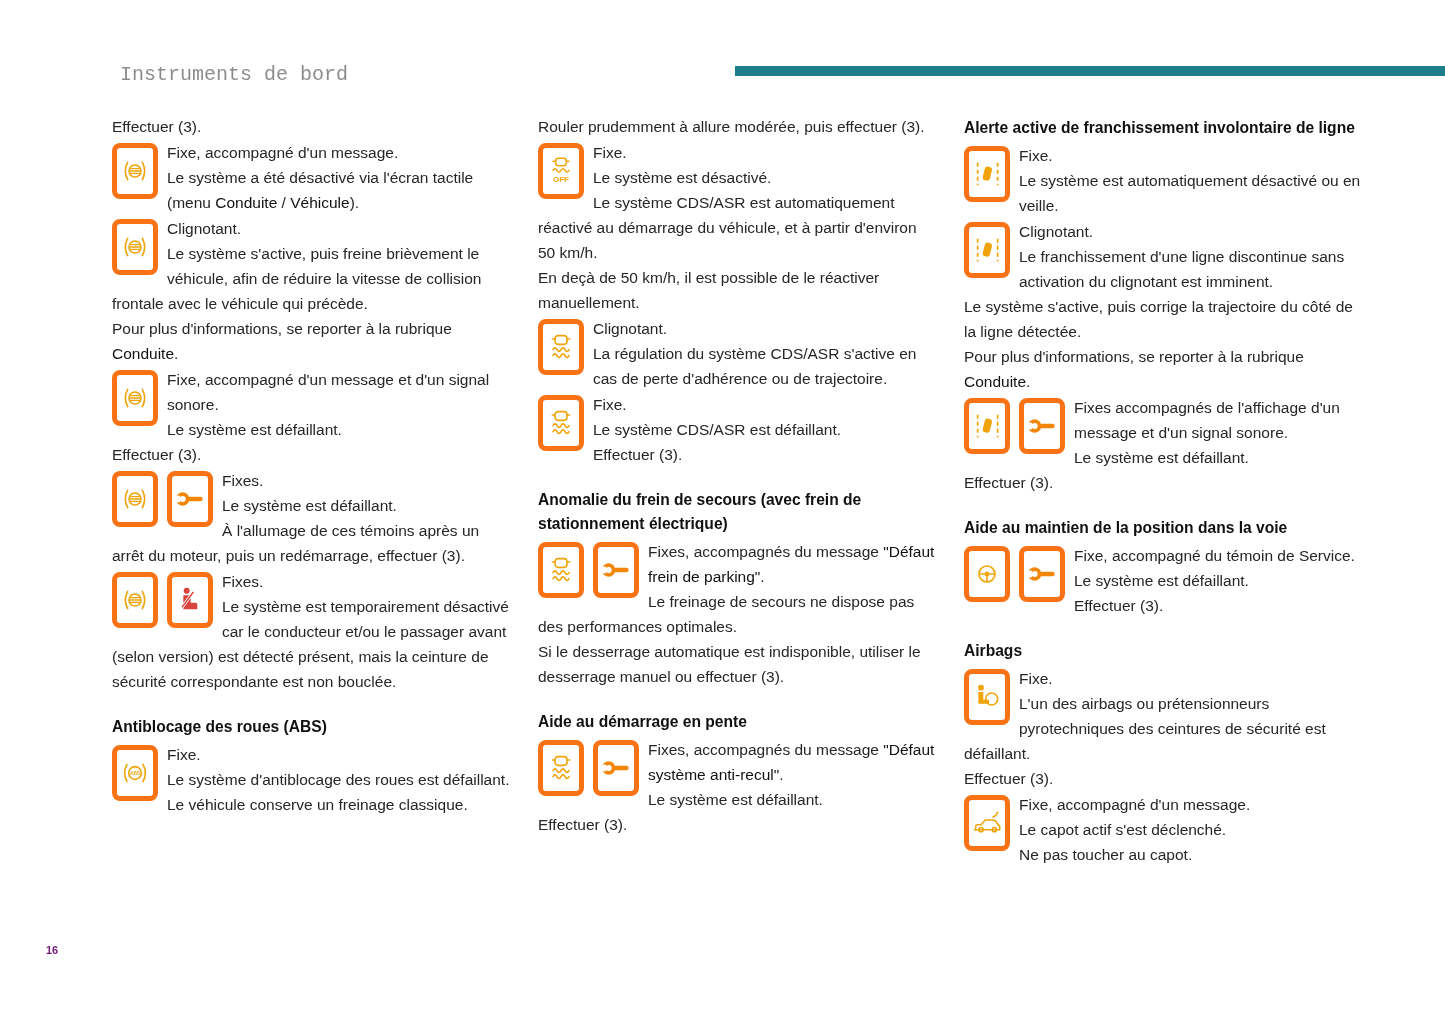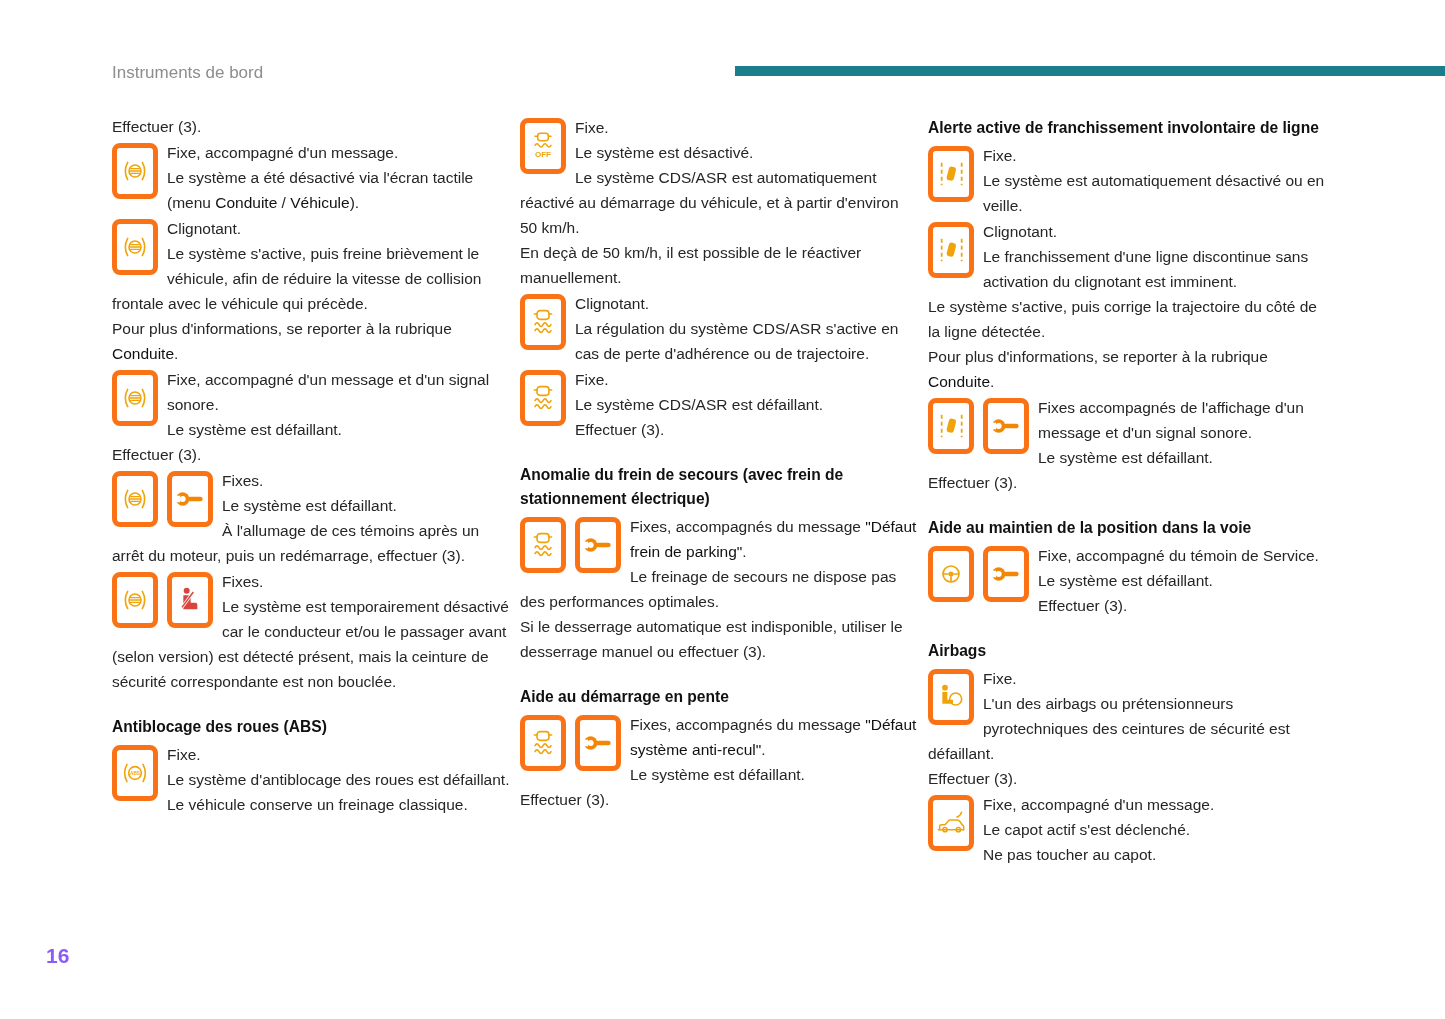--- a/index.html
+++ b/index.html
@@ -6,50 +6,50 @@
   html, body { margin: 0; padding: 0; }
   body {
     width: 1445px; height: 1019px;
     background: #ffffff;
     font-family: "Liberation Sans", sans-serif;
     color: #262626;
     position: relative;
     overflow: hidden;
   }
   .doc-header {
-    position: absolute; left: 112px; top: 63px;
-    font-size: 17px; color: #8d8d8d;
+    position: absolute; left: 120px; top: 63px;
+    font-size: 20px; color: #8d8d8d; font-family: Liberation Mono, monospace;
   }
   .accent-bar {
     position: absolute; left: 735px; top: 66px;
     width: 710px; height: 10px;
     background: #1c7e8d;
   }
   .content {
     position: absolute; left: 112px; top: 114px; width: 1252px;
-    display: flex; gap: 9px;
+    display: flex; gap: 27px;
   }
   .column { width: 399px; font-size: 15.5px; line-height: 25px; }
   .heading {
     font-size: 15.6px; font-weight: 700; color: #111;
     margin: 21px 0 3px; line-height: 24px;
   }
   .column > .heading:first-child { margin-top: 2px; }
   .para { margin: 0 0 1px; }
   .entry { margin: 1px 0; }
   .entry::after { content: ""; display: block; clear: both; }
   .iconbox {
     float: left; width: 46px; height: 56px;
     border: 5px solid #f97316; border-radius: 8px;
     margin: 3px 9px 3px 0; padding: 2px; background: #fff;
   }
   .iconbox svg { width: 100%; height: 100%; display: block; }
   .page-number {
     position: absolute; left: 46px; top: 944px;
-    font-size: 21px; font-weight: 700; color: #8b5cf6;
+    font-size: 11px; font-weight: 700; color: #701a75;
   }
   b { font-weight: 400; color: #111; }
 </style>
 </head>
 <body>
 
 <div class="doc-header">Instruments de bord</div>
 <div class="accent-bar" style="background: rgb(28, 126, 141);"></div>
 
 <div class="content">
@@ -127,20 +127,21 @@
             <g fill="none" stroke="currentColor" stroke-width="2.4" stroke-linecap="round">
               <path d="M12 11q-7 13 0 26"></path>
               <path d="M36 11q7 13 0 26"></path>
               <circle cx="24" cy="24" r="9.5"></circle>
             </g>
             <text x="24" y="26.5" text-anchor="middle" font-size="7" font-weight="bold" fill="currentColor" font-family="Liberation Sans, sans-serif">ABS</text>
           </svg>
         </span>Fixe.<br>Le système d'antiblocage des roues est défaillant.<br>Le véhicule conserve un freinage classique.</div>
     </div>
   <div class="column">
+      <p class="para">Rouler prudemment à allure modérée, puis effectuer (3).</p>
       <div class="entry"><span class="iconbox" style="color: rgb(240, 164, 10);">
           <svg viewBox="0 0 48 48">
             <g fill="none" stroke="currentColor" stroke-width="2.2" stroke-linecap="round">
               <rect x="16" y="5" width="16" height="11" rx="4"></rect>
               <path d="M12 9.5h4M32 9.5h4"></path>
               <path d="M12 23q3-5 6 0t6 0t6 0t6 0"></path>
             </g>
             <text x="24" y="41" text-anchor="middle" font-size="12" font-weight="bold" fill="currentColor" font-family="Liberation Sans, sans-serif">OFF</text>
           </svg>
         </span>Fixe.<br>Le système est désactivé.<br>Le système CDS/ASR est automatiquement réactivé au démarrage du véhicule, et à partir d'environ 50 km/h.<br>En deçà de 50 km/h, il est possible de le réactiver manuellement.</div>

